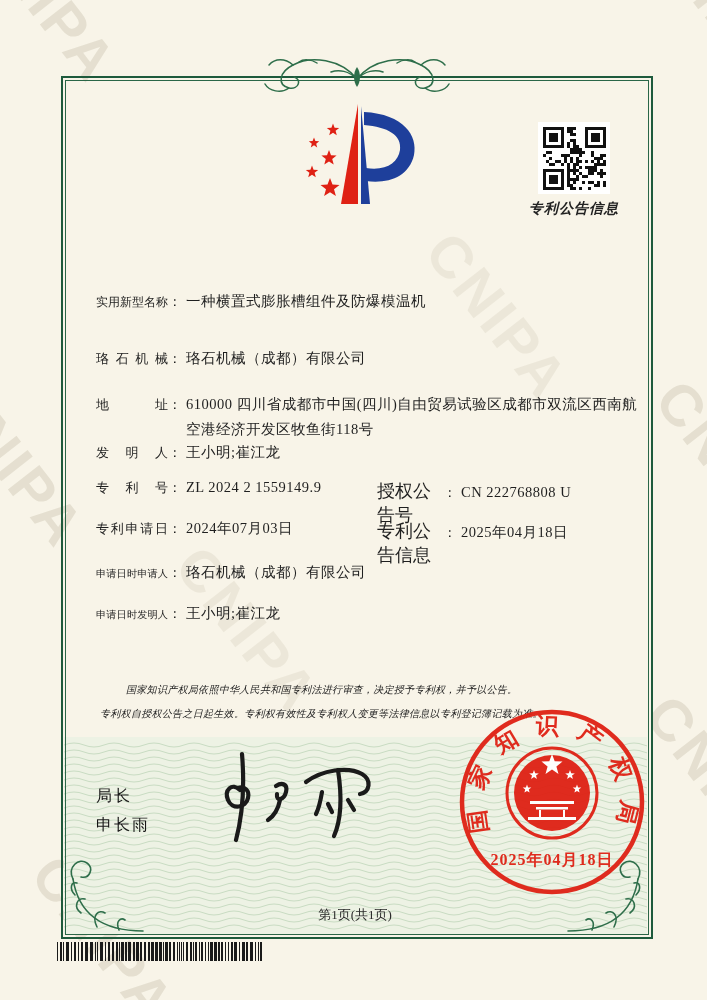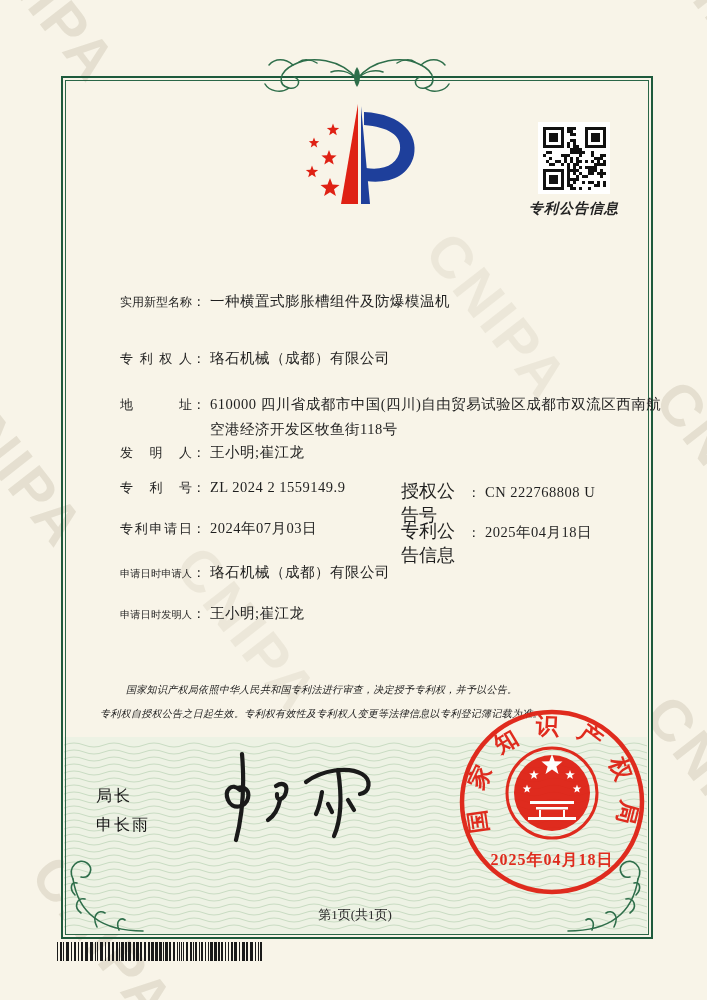--- a/index.html
+++ b/index.html
@@ -20,21 +20,21 @@
   
   .txt{position:absolute;z-index:5;color:#1f1f1f;}
   .certno{left:95px;top:121px;font-size:15px;letter-spacing:2.5px;color:#222;}
   .title{left:61px;top:211px;width:588px;text-align:center;font-size:31px;font-weight:bold;
          letter-spacing:8px;padding-left:8px;box-sizing:border-box;color:#141414;}
   .qrbox{position:absolute;z-index:5;left:538px;top:122px;width:72px;height:72px;background:#fff;
          display:flex;align-items:center;justify-content:center;}
   .qrcap{left:522px;top:200px;width:104px;text-align:center;font-size:14px;font-style:italic;
          font-weight:bold;letter-spacing:1px;color:#222;}
   .row{position:absolute;z-index:5;left:96px;display:flex;align-items:baseline;
-       font-size:14.5px;color:#1f1f1f;margin-left:24px;}
+       font-size:14.5px;color:#1f1f1f;}
   .row .lbl{flex:0 0 72px;text-align:justify;text-align-last:justify;font-size:13px;}
   .row .lbl.c6{font-size:12px;}
   .row .lbl.c7{font-size:10.2px;}
   .row .colon{flex:0 0 15px;font-size:13.5px;}
   .row .val{margin-left:3px;letter-spacing:.5px;}
   .row .val.wrap{width:452px;line-height:25px;}
   .rright{left:377px;}
   .rright .lbl{flex:0 0 66px;text-align:left;text-align-last:auto;font-size:18px;}
   .decl{left:100px;top:678px;width:542px;font-size:10px;line-height:24px;font-style:italic;
         letter-spacing:.3px;color:#232323;}
@@ -279,21 +279,21 @@
   </div>
   <div class="txt qrcap">专利公告信息</div>
 
 
   <div class="row" style="top:292px;">
     <span class="lbl c6">实用新型名称</span>
     <span class="colon">：</span>
     <span class="val">一种横置式膨胀槽组件及防爆模温机</span>
   </div>
   <div class="row" style="top:349px;">
-    <span class="lbl">专利权人</span>
+    <span class="lbl">珞石机械</span>
     <span class="colon">：</span>
     <span class="val">珞石机械（成都）有限公司</span>
   </div>
   <div class="row" style="top:392px;">
     <span class="lbl">地址</span>
     <span class="colon">：</span>
     <span class="val wrap">610000 四川省成都市中国(四川)自由贸易试验区成都市双流区西南航空港经济开发区牧鱼街118号</span>
   </div>
   <div class="row" style="top:443px;">
     <span class="lbl">发明人</span>

